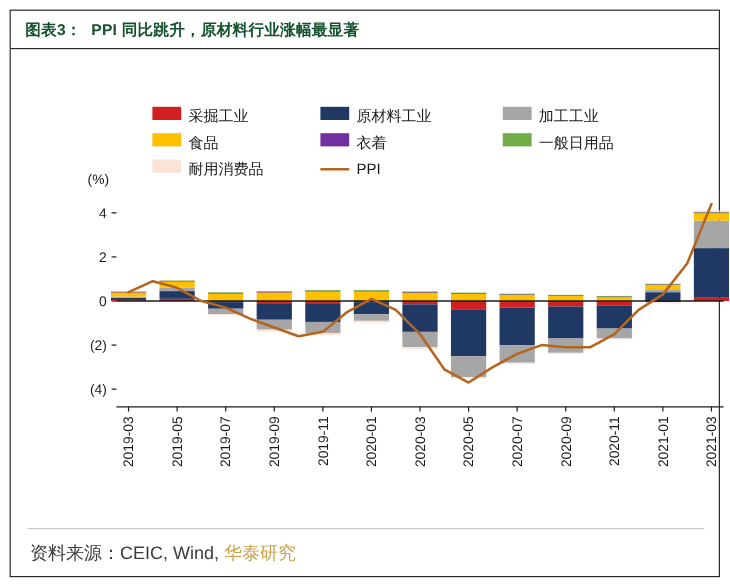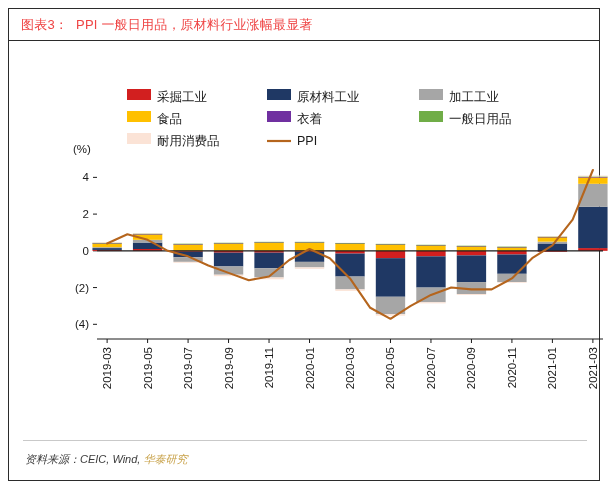--- a/index.html
+++ b/index.html
@@ -17,53 +17,53 @@
     box-sizing:border-box;
     background:#fff;
   }
   .title-bar {
     position:absolute; left:0; top:0; width:100%; height:32px;
     border-bottom:1px solid #2b2b2b;
     box-sizing:border-box;
     display:flex; align-items:center;
   }
   .title-text {
-    font-size:13px; font-weight:normal; color:#ef4444;
+    font-size:13px; font-weight:bold; color:#14532d;
     padding-left:12px; letter-spacing:0.2px;
     white-space:nowrap;
   }
   .plot-area {
     position:absolute; left:16px; top:32px; width:592px; height:400px;
   }
   .footer {
     position:absolute; left:0; bottom:0; width:100%; height:40px;
     box-sizing:border-box;
   }
   .footer-rule {
     position:absolute; left:14px; top:0; width:564px; height:1px;
     background:#c9c9c9;
   }
   .footer-text {
     position:absolute; left:16px; top:12px;
-    font-size:11px; color:#3b3b3b;font-style:italic;
+    font-size:15px; color:#3b3b3b;
   }
   .footer-text .brand { color:#c8a24a; }
   svg { display:block; }
   .legend-label { font-size:12.5px; fill:#1a1a1a; }
   .axis-label { font-size:11.5px; fill:#1a1a1a; }
   .tick-label { font-size:11.5px; fill:#1a1a1a; }
 </style>
 </head>
 <body>
 
 <div class="frame">
 
   <div class="title-bar">
     <span class="title-text">图表3：</span>
-    <span class="title-text" style="padding-left:8px;">PPI 一般日用品，原材料行业涨幅最显著</span>
+    <span class="title-text" style="padding-left:8px;">PPI 同比跳升，原材料行业涨幅最显著</span>
   </div>
 
   <div class="plot-area">
     <svg id="chart-svg" width="592" height="400" viewBox="0 0 592 400">
         <g>
           <rect x="102" y="48" width="24" height="11" fill="#d21f1f"></rect>
           <text x="132" y="60" class="legend-label">采掘工业</text>
         </g>
         <g>
           <rect x="242" y="48" width="24" height="11" fill="#1f3864"></rect>

